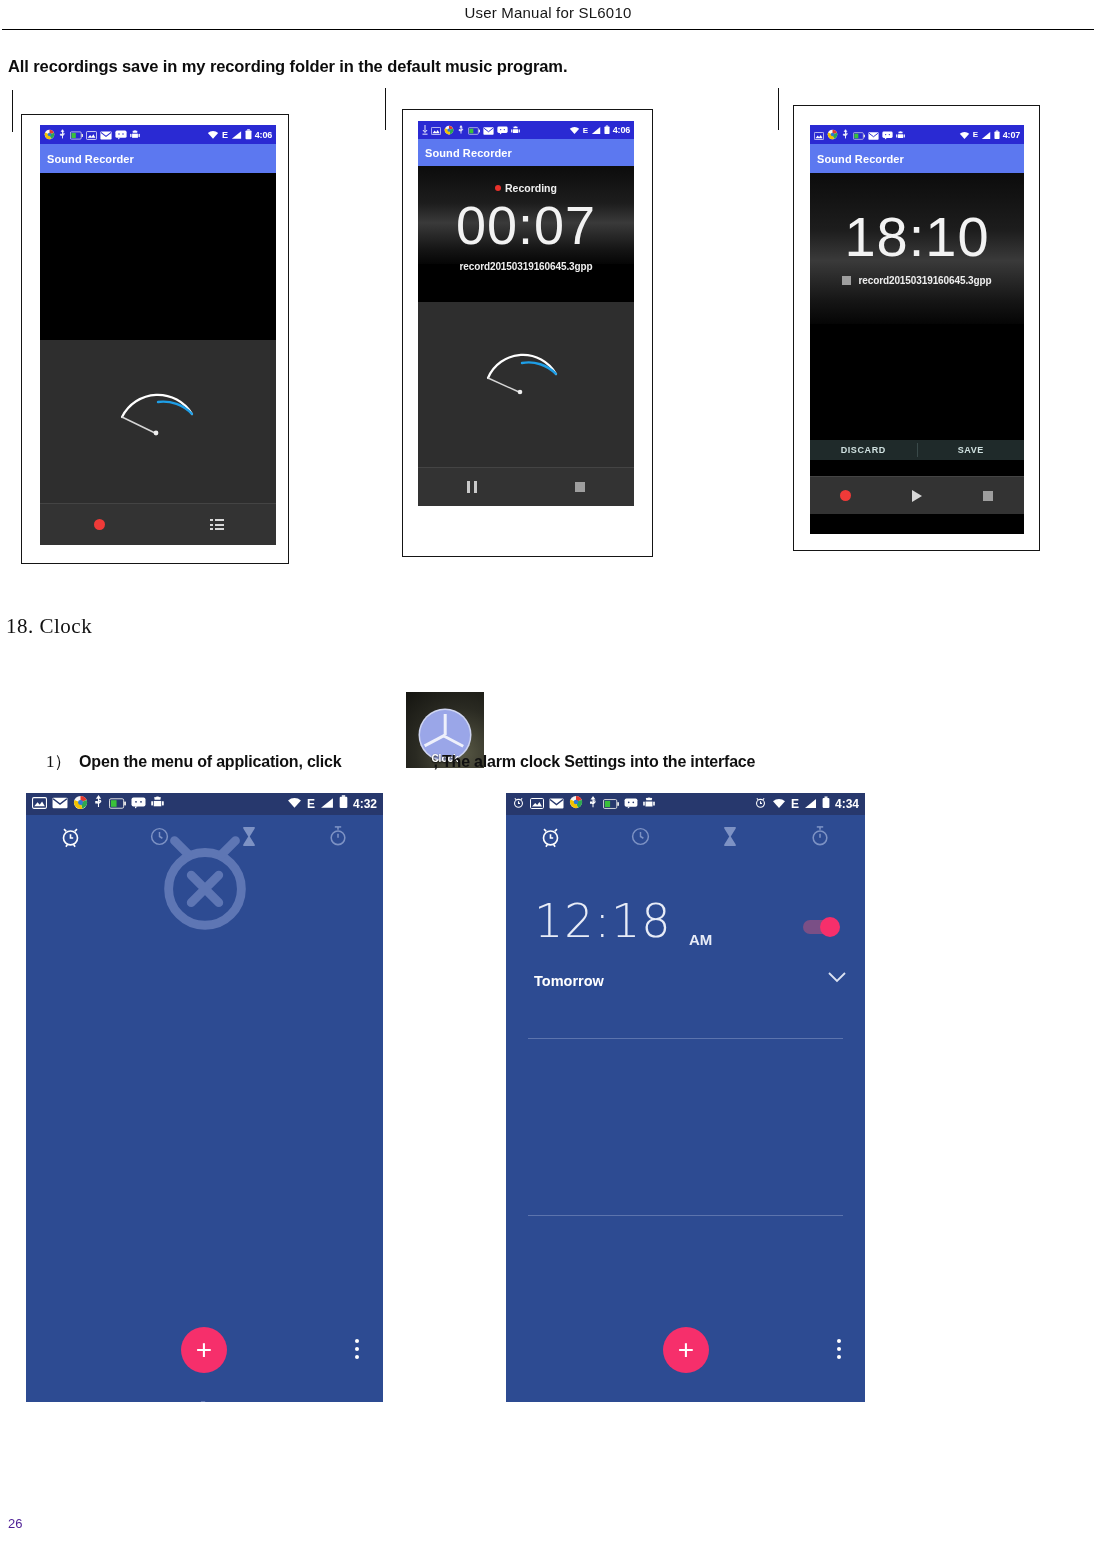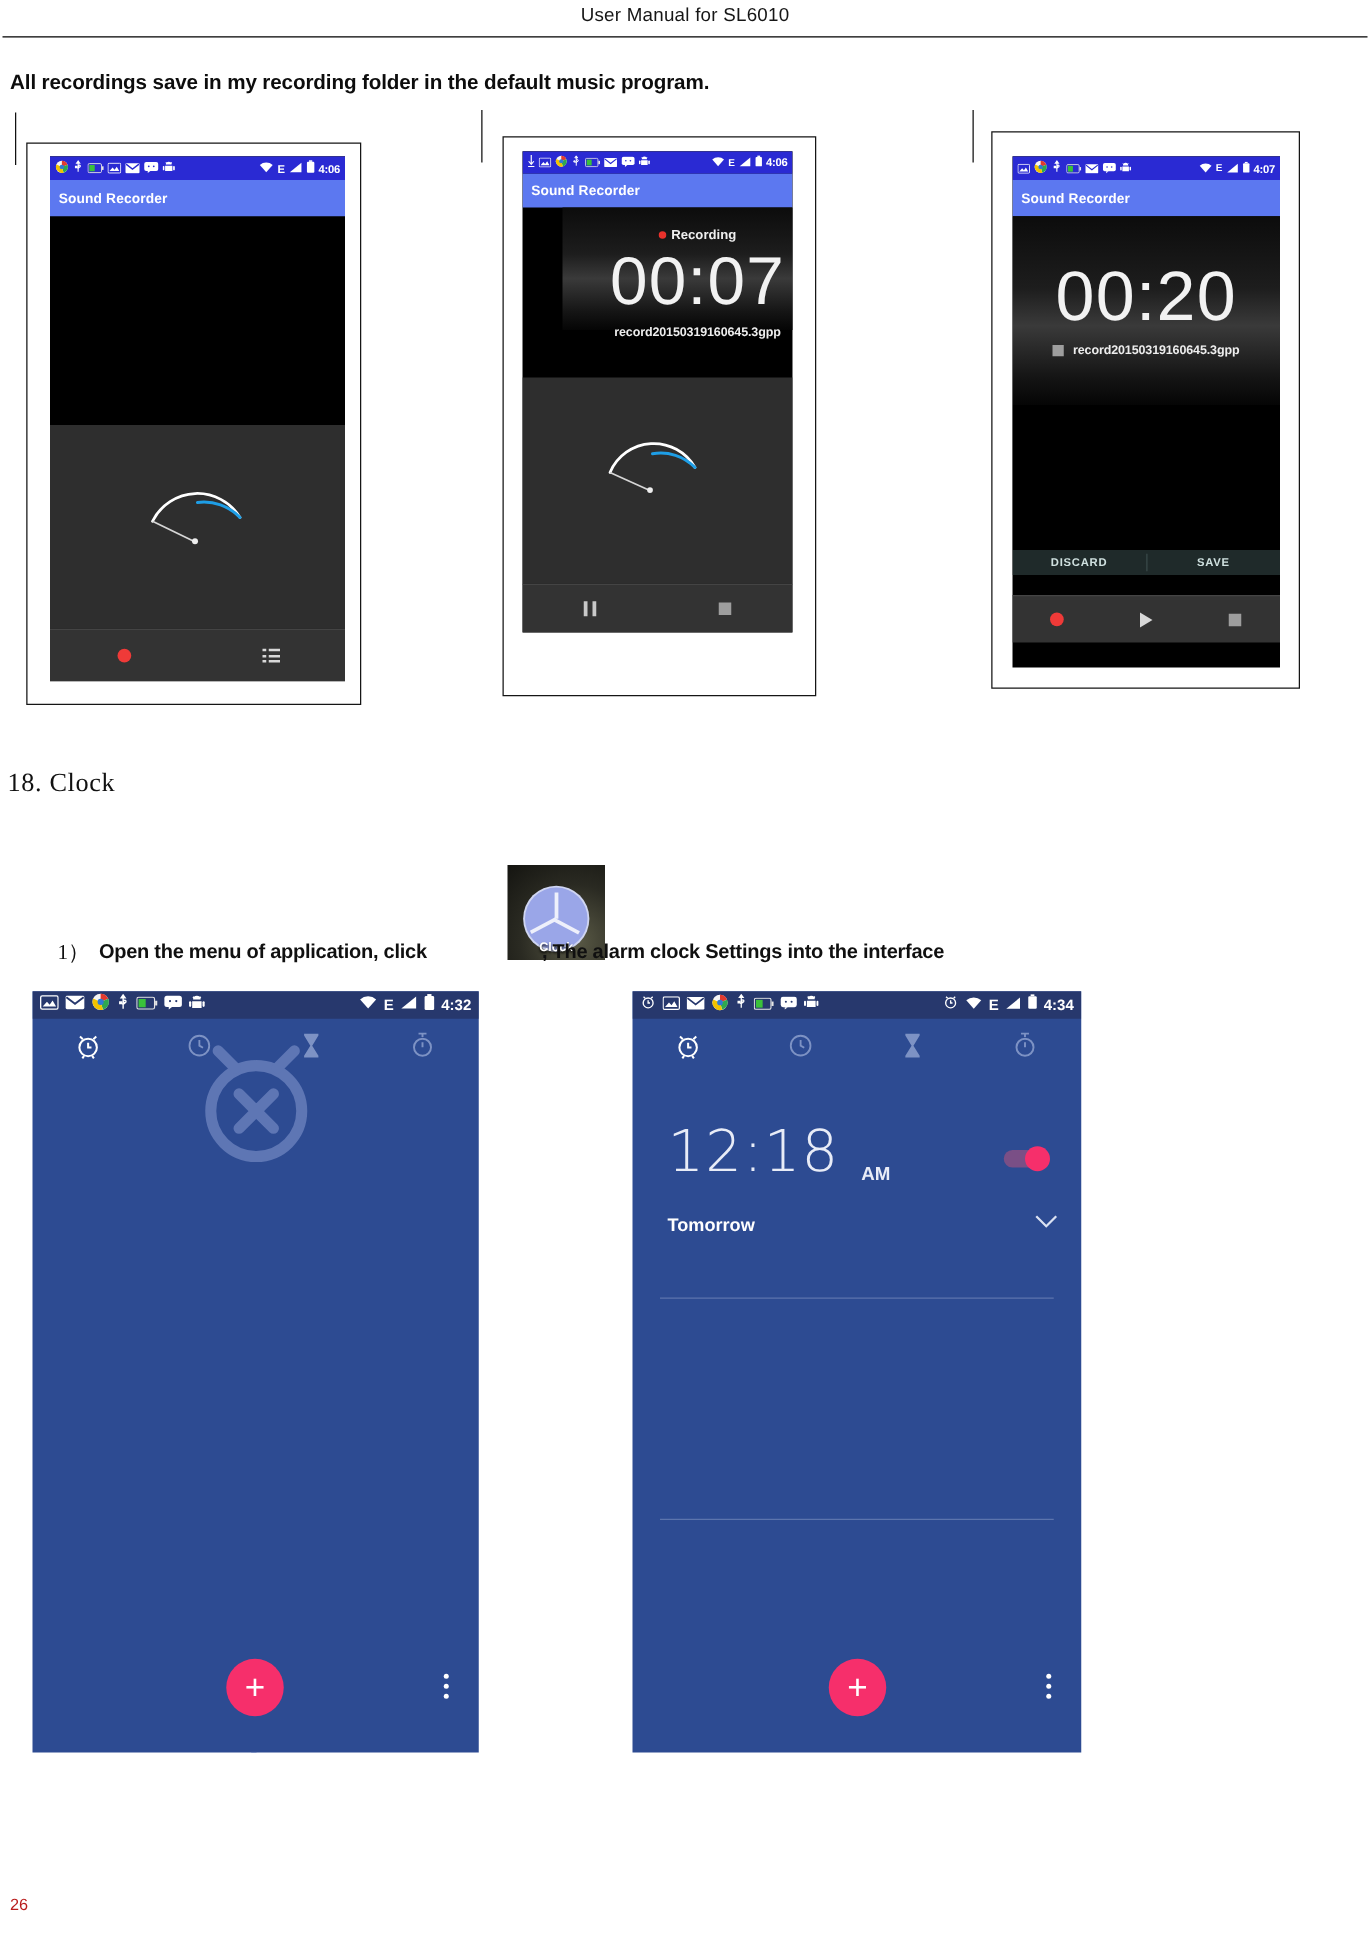--- a/index.html
+++ b/index.html
@@ -224,21 +224,21 @@
     position:absolute; width:46px;height:46px;border-radius:50%;
     background:#f62f6b; display:flex;align-items:center;justify-content:center;
     color:#fff; font-size:28px; font-weight:300; line-height:1;
   }
   .kebab { position:absolute; width:4px; }
   .kebab i { display:block; width:4px;height:4px;border-radius:50%;background:#fff;margin-bottom:4px;}
 
   
   #page-number {
     position:absolute; left:8px; top:1516px;
-    font-size:13px; color:#b91c1c;
+    font-size:13px; color:#4c1d95;
   }
 </style>
 </head>
 <body>
 
 <div id="doc-header">User Manual for SL6010</div>
 <div id="doc-header-rule"></div>
 
 <div id="intro-line">All recordings save in my recording folder in the default music program.</div>
 
@@ -408,21 +408,21 @@
               <rect x="0.6" y="1.4" width="6.8" height="10" rx="1" fill="#fff"></rect>
             </svg></span>
         <span class="t">4:06</span>
       </div>
     </div>
 
     <div class="appbar" style="top:18px; height:27px;">
       <span>Sound Recorder</span>
     </div>
 
-    <div class="rec-top" style="top:45px; height:98px;margin-left:32px;">
+    <div class="rec-top" style="top:45px; height:98px;">
       <div class="rec-status" style="padding-top:16px;">
         <span class="reddot"></span>
         <span>Recording</span>
       </div>
       <div class="rec-timer" style="font-size:54px; padding-top:4px;">00:07</div>
       <div class="rec-file" style="padding-top:9px;">record20150319160645.3gpp</div>
     </div>
 
     <div class="rec-mid" style="top:181px; height:165px;">
       <svg width="216" height="165" viewBox="0 0 216 165" style="display:block">
@@ -503,21 +503,21 @@
             </svg></span>
         <span class="t">4:07</span>
       </div>
     </div>
 
     <div class="appbar" style="top:19px; height:29px;">
       <span>Sound Recorder</span>
     </div>
 
     <div class="rec-top" style="top:48px; height:151px;">
-      <div class="rec-timer" style="font-size:56px; padding-top:36px;">00:20</div>
+      <div class="rec-timer" style="font-size:56px; padding-top:36px;">18:10</div>
       <div style="display:flex;align-items:center;justify-content:center;gap:7px;padding-top:10px;">
         <span class="btn-stop" style="width:9px;height:9px;"></span>
         <span class="rec-file">record20150319160645.3gpp</span>
       </div>
     </div>
 
     <div class="rec-black" style="top:199px; height:116px;"></div>
 
     <div class="rec-actions" style="top:315px; height:20px;">
       <div>DISCARD</div>

